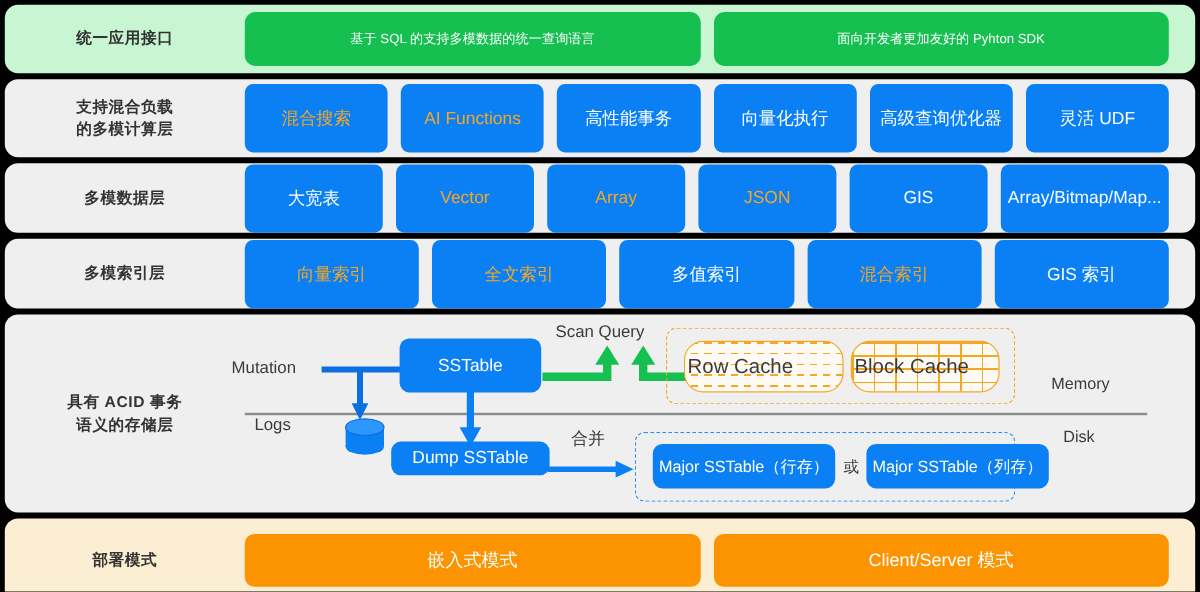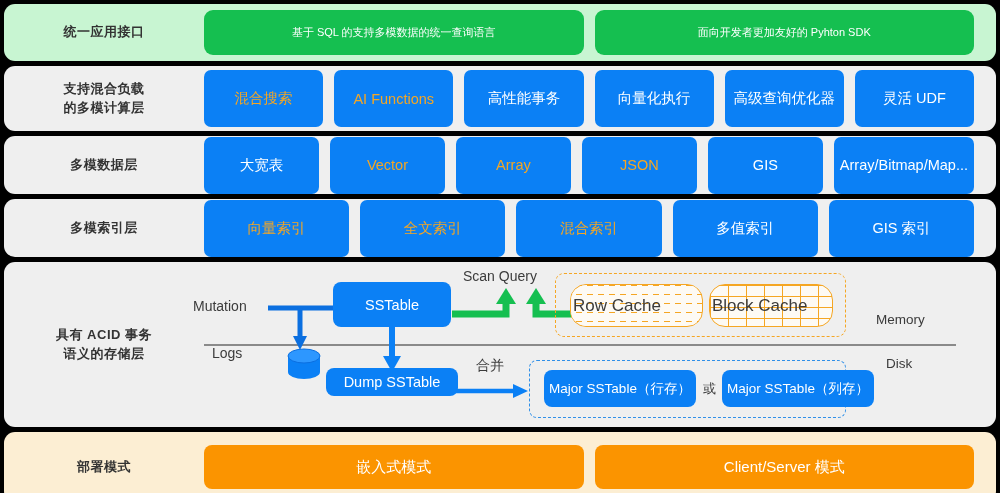--- a/index.html
+++ b/index.html
@@ -149,22 +149,22 @@
       </div>
     </div>
   </div>
 
   <div class="row row-index">
     <div class="rowlabel">多模索引层</div>
     <div class="rowbody">
       <div class="chips">
         <div class="chip chip-blue alt">向量索引</div>
         <div class="chip chip-blue alt">全文索引</div>
+        <div class="chip chip-blue">多值索引</div>
         <div class="chip chip-blue alt">混合索引</div>
-        <div class="chip chip-blue">多值索引</div>
         <div class="chip chip-blue">GIS 索引</div>
       </div>
     </div>
   </div>
 
   <div class="row row-storage">
     <div class="rowlabel">
       <div>具有 ACID 事务</div>
       <div>语义的存储层</div>
     </div>

